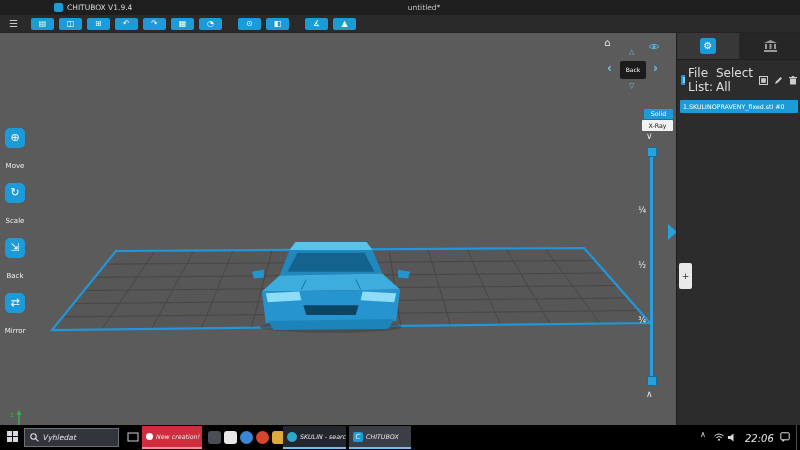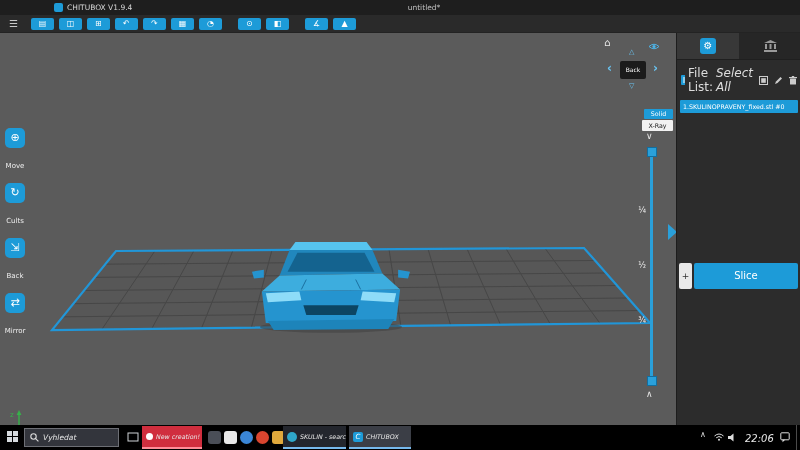--- a/index.html
+++ b/index.html
@@ -66,21 +66,21 @@
   
   #right-panel{position:absolute;left:676px;top:32px;width:124px;height:393px;background:#2c2c2c;
                border-left:1px solid #1d1d1d;z-index:10;}
   #rp-tabs{display:flex;height:27px;border-bottom:1px solid #1f1f1f;}
   .rp-tab{flex:1;display:flex;align-items:center;justify-content:center;}
   .rp-tab.active{background:#383838;}
   .rp-tab.inactive{background:#262626;}
   #tab-gear-ic{width:16px;height:16px;background:#1d9bd8;border-radius:3px;color:#fff;font-size:10px;
                line-height:16px;text-align:center;}
   #file-header{display:flex;align-items:center;margin:6px 4px 0 4px;font-size:12px;color:#ddd;gap:3px;}
-  #select-all{margin-left:auto;font-style:italic;}
+  #select-all{margin-left:auto;}
   .fh-ic{display:flex;align-items:center;margin-left:3px;}
   #file-item{margin:6px 3px 0 3px;height:13px;background:#1d9bd8;color:#fff;font-size:6.3px;
              line-height:13px;padding-left:3px;white-space:nowrap;overflow:hidden;border-radius:1px;}
   #settings-btn{position:absolute;left:4px;right:4px;top:203px;height:21px;background:#4f4f4f;
                 border-radius:2px;color:#fff;font-size:9px;line-height:21px;text-align:center;}
   #slice-row{position:absolute;left:2px;right:3px;top:231px;height:26px;display:flex;gap:2px;}
   #slice-plus{width:13px;height:26px;background:#e9e9e9;color:#333;font-size:9px;line-height:26px;
               text-align:center;border-radius:2px;}
   #slice-btn{flex:1;background:#1d9bd8;border-radius:2px;color:#fff;font-size:10px;line-height:26px;text-align:center;}
 
@@ -170,21 +170,21 @@
     <line x1="105" y1="50" x2="110" y2="60" stroke="#1a6f9e"></line>
   </svg>
 
   <div id="left-tools">
     <div class="ltool">
       <div class="ic">⊕</div>
       <div class="lbl">Move</div>
     </div>
     <div class="ltool">
       <div class="ic">↻</div>
-      <div class="lbl">Cults</div>
+      <div class="lbl">Scale</div>
     </div>
     <div class="ltool">
       <div class="ic">⇲</div>
       <div class="lbl">Back</div>
     </div>
     <div class="ltool">
       <div class="ic">⇄</div>
       <div class="lbl">Mirror</div>
     </div>
   </div>
@@ -268,21 +268,20 @@
           <rect x="0" y="1" width="8" height="1.2" fill="#ccc"></rect>
           <rect x="2.8" y="0" width="2.4" height="1" fill="#ccc"></rect>
         </svg>
     </span>
   </div>
 
   <div id="file-item">1.SKULINOPRAVENY_fixed.stl #0</div>
 
   <div id="slice-row">
     <div id="slice-plus">+</div>
-    <div id="slice-btn">Slice</div>
   </div>
 </div>
 
 <div id="taskbar">
   <div id="start-btn">
     <div></div>
       <div></div>
       <div></div>
       <div></div>
   </div>

